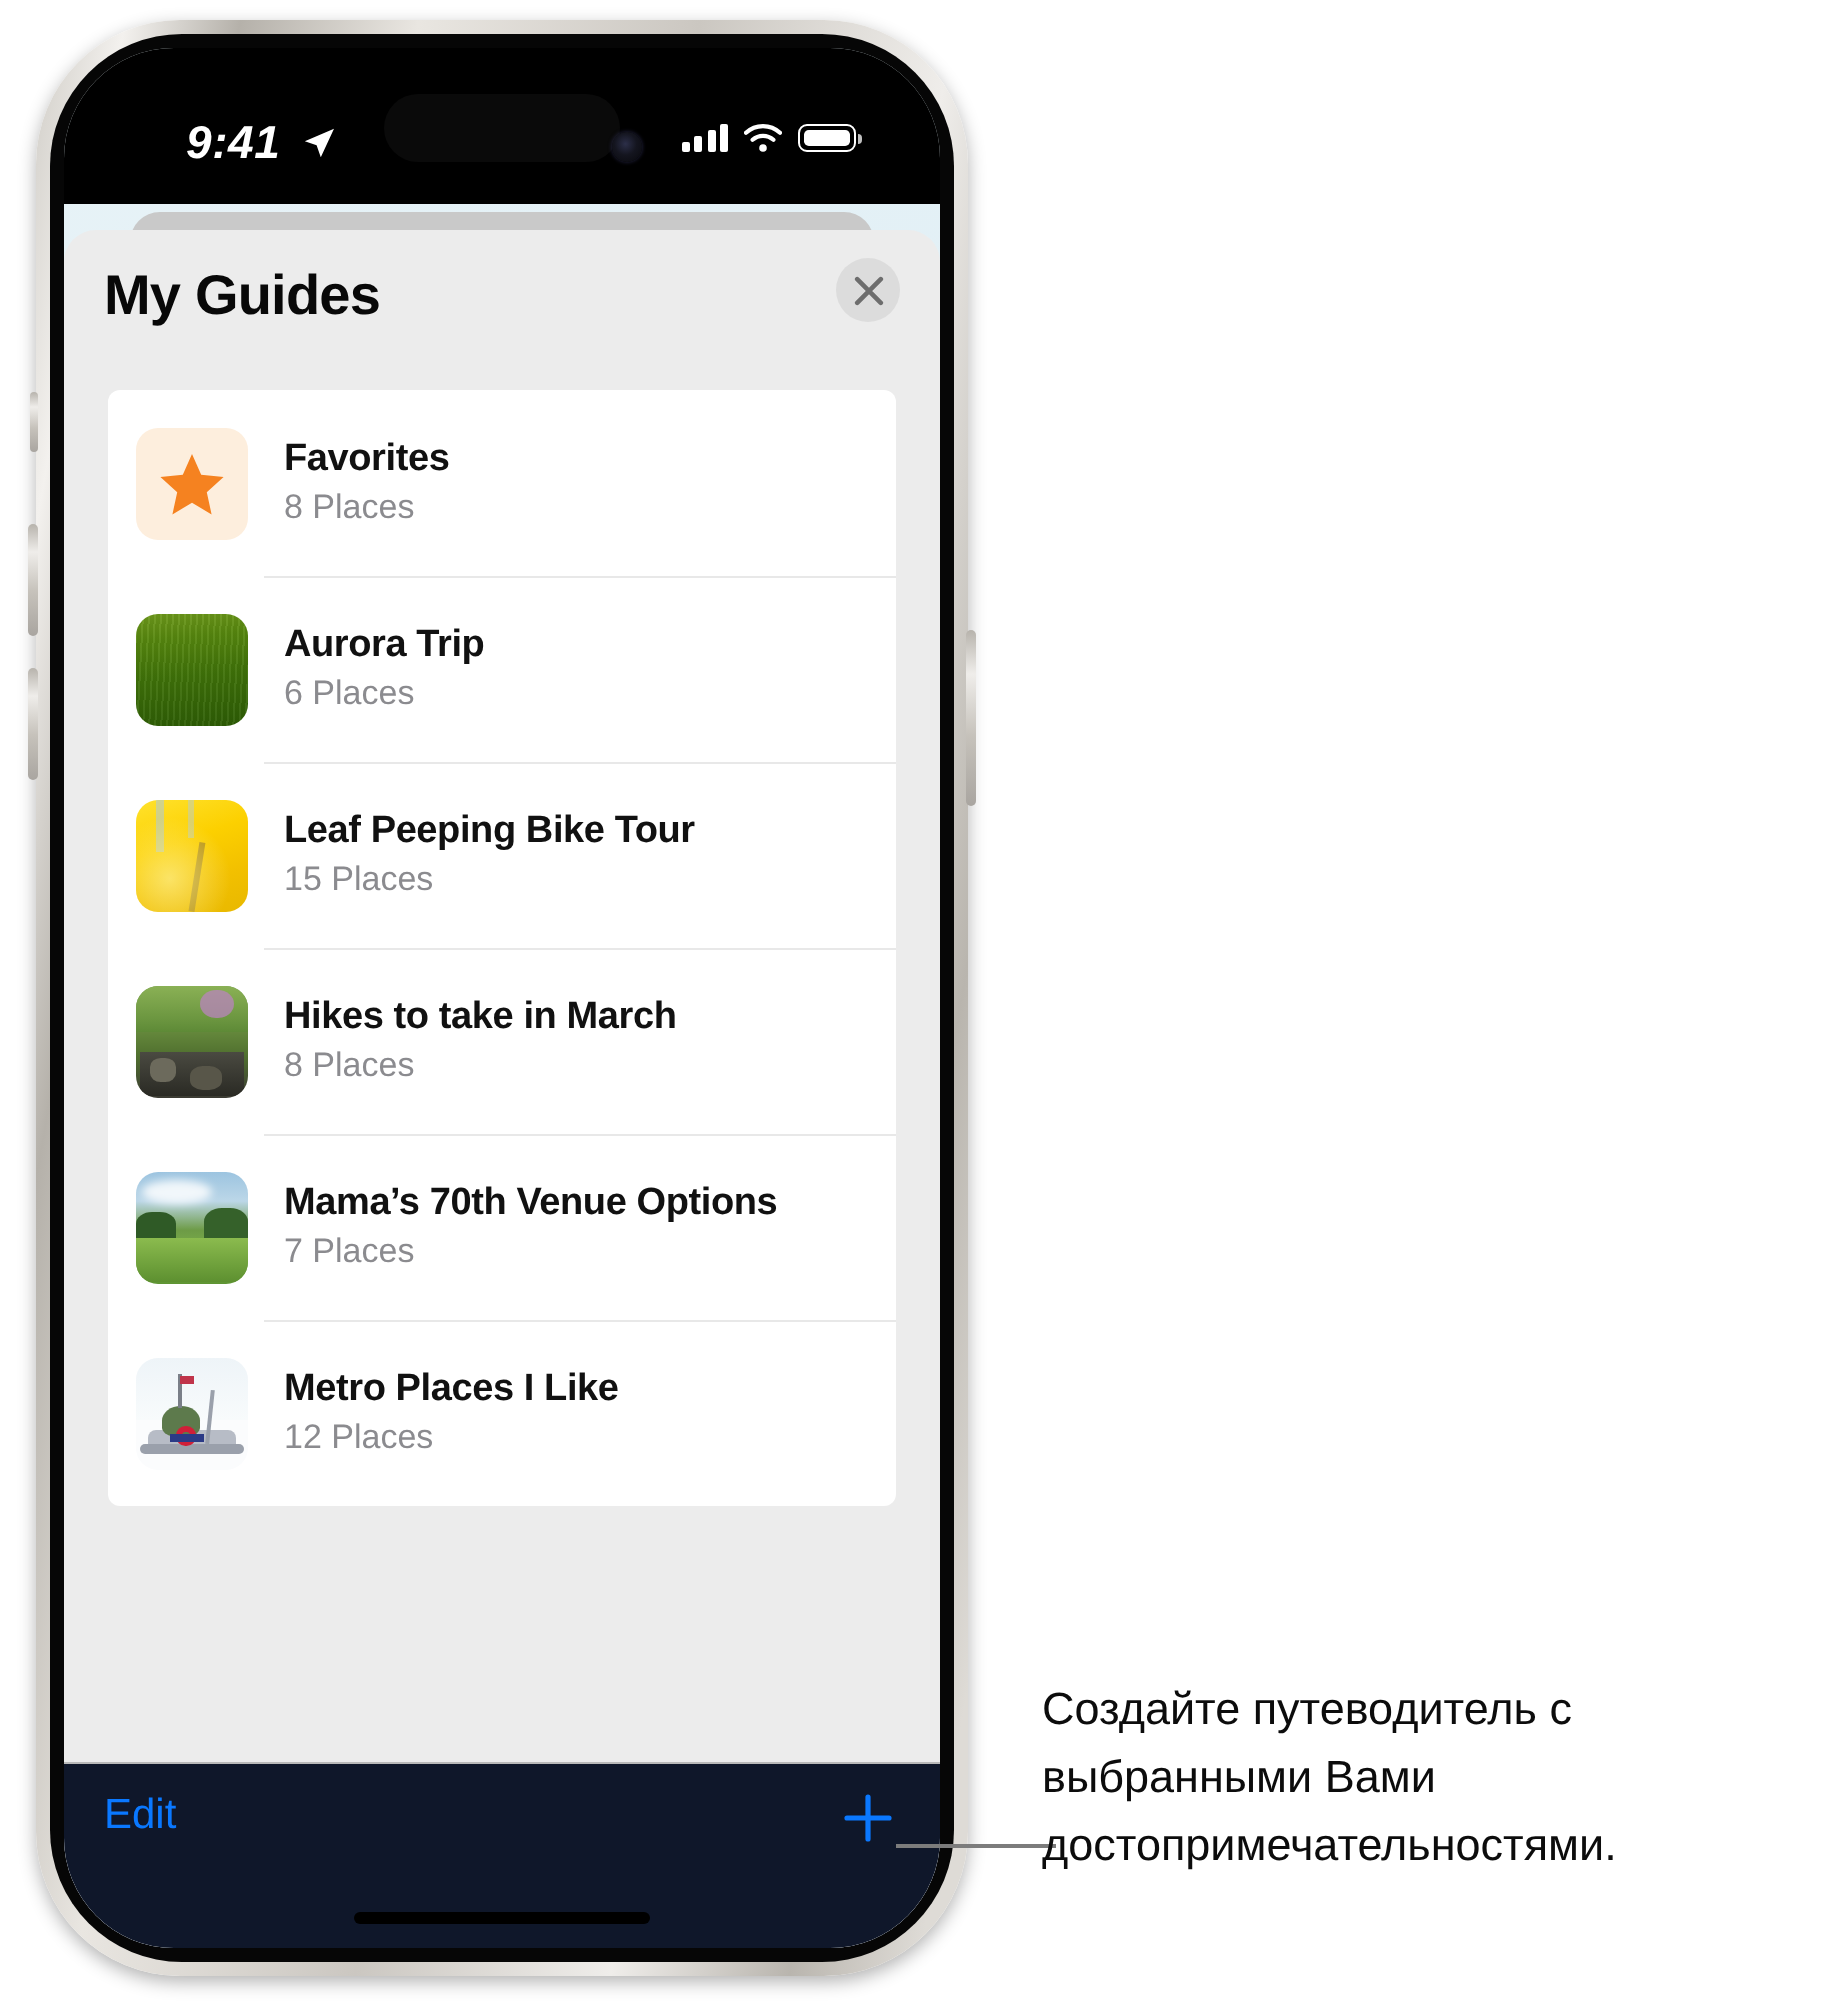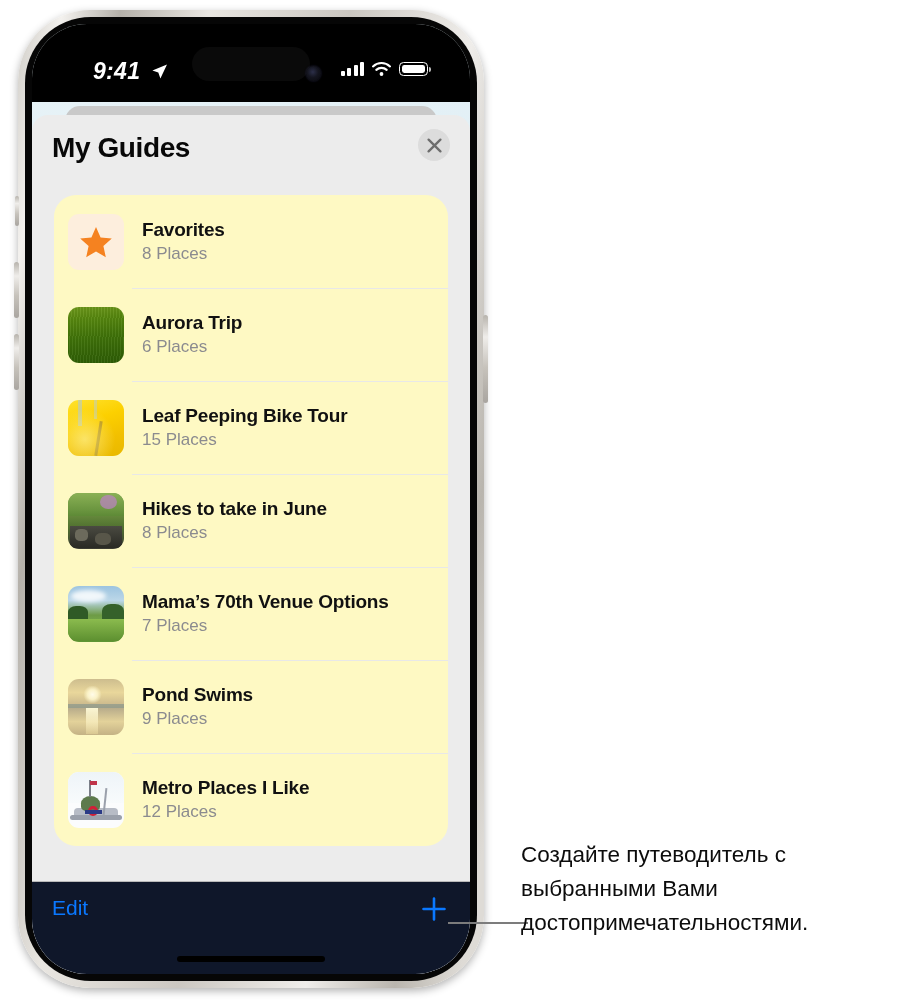--- a/index.html
+++ b/index.html
@@ -197,22 +197,22 @@
     padding: 0;
     cursor: pointer;
   }
 
   
   .list-card {
     position: absolute;
     left: 22px;
     right: 22px;
     top: 80px;
-    background: #fef9c3;
-    border-radius: 22px;
+    background: #ffffff;
+    border-radius: 6px;
     overflow: hidden;
   }
   .guide-row {
     display: flex;
     align-items: center;
     height: 93px;
     padding-left: 14px;
     position: relative;
     cursor: pointer;
   }
@@ -384,47 +384,35 @@
           <div class="guide-row">
             <div class="thumb">
               <div style="position:absolute;inset:0;background:linear-gradient(180deg,#5e8a3a 0%,#6f9442 30%,#50702f 62%,#3b3a33 100%)"></div>
               <div style="position:absolute;left:0;top:0;width:100%;height:42%;background:linear-gradient(180deg,#8fb558,#5d8a36);opacity:.9"></div>
               <div style="position:absolute;left:58%;top:4%;width:30%;height:26%;background:rgba(186,132,190,.75);border-radius:50%"></div>
               <div style="position:absolute;left:4%;top:60%;width:92%;height:40%;background:linear-gradient(180deg,#4a4a41,#2a2a24)"></div>
               <div style="position:absolute;left:12%;top:66%;width:24%;height:20%;background:#6c6a5c;border-radius:40%"></div>
               <div style="position:absolute;left:48%;top:72%;width:28%;height:22%;background:#585649;border-radius:40%"></div>
             </div>
             <div class="row-text">
-              <span class="row-title">Hikes to take in June</span>
+              <span class="row-title">Hikes to take in March</span>
               <span class="row-sub">8 Places</span>
             </div>
           </div>
           <div class="guide-row">
             <div class="thumb">
               <div style="position:absolute;inset:0;background:linear-gradient(180deg,#9cc4e0 0%,#bcd7e8 26%,#6d9b46 52%,#7db14a 72%,#5e9433 100%)"></div>
               <div style="position:absolute;left:6%;top:8%;width:62%;height:22%;background:rgba(255,255,255,.82);border-radius:50%;filter:blur(2px)"></div>
               <div style="position:absolute;left:0;top:36%;width:36%;height:26%;background:#2f5a26;border-radius:40% 40% 0 0"></div>
               <div style="position:absolute;right:0;top:33%;width:40%;height:30%;background:#35612a;border-radius:40% 40% 0 0"></div>
               <div style="position:absolute;left:0;top:60%;width:100%;height:40%;background:linear-gradient(180deg,#8bbb4e,#5d9030)"></div>
             </div>
             <div class="row-text">
               <span class="row-title">Mama’s 70th Venue Options</span>
               <span class="row-sub">7 Places</span>
-            </div>
-          </div>
-          <div class="guide-row">
-            <div class="thumb">
-              <div style="position:absolute;inset:0;background:linear-gradient(180deg,#cdbd8e 0%,#e9d79b 24%,#c9b78c 48%,#b8ac8b 52%,#e3d29a 76%,#c4b285 100%)"></div>
-              <div style="position:absolute;left:26%;top:14%;width:34%;height:30%;background:radial-gradient(circle,#fffbe8 0%,rgba(255,248,208,.85) 38%,rgba(255,240,180,0) 72%)"></div>
-              <div style="position:absolute;left:0;top:46%;width:100%;height:7%;background:#8e9a8c;opacity:.75"></div>
-              <div style="position:absolute;left:32%;top:53%;width:22%;height:47%;background:linear-gradient(180deg,rgba(255,250,215,.95),rgba(250,232,165,.35))"></div>
-            </div>
-            <div class="row-text">
-              <span class="row-title">Pond Swims</span>
-              <span class="row-sub">9 Places</span>
             </div>
           </div>
           <div class="guide-row">
             <div class="thumb">
               <div style="position:absolute;inset:0;background:#fbfcfd"></div>
               <div style="position:absolute;left:0;top:0;width:100%;height:56%;background:linear-gradient(180deg,#eef4f8,#f8fbfc)"></div>
               <div style="position:absolute;left:10%;top:66%;width:80%;height:20%;background:#b7bcc6;border-radius:4px"></div>
               <div style="position:absolute;left:4%;top:78%;width:92%;height:8%;background:#9aa0ab;border-radius:3px"></div>
               <div style="position:absolute;left:24%;top:44%;width:34%;height:26%;background:#5d7a4c;border-radius:50% 50% 30% 30%"></div>
               <div style="position:absolute;left:38%;top:16%;width:2px;height:30%;background:#7a7f88"></div>

